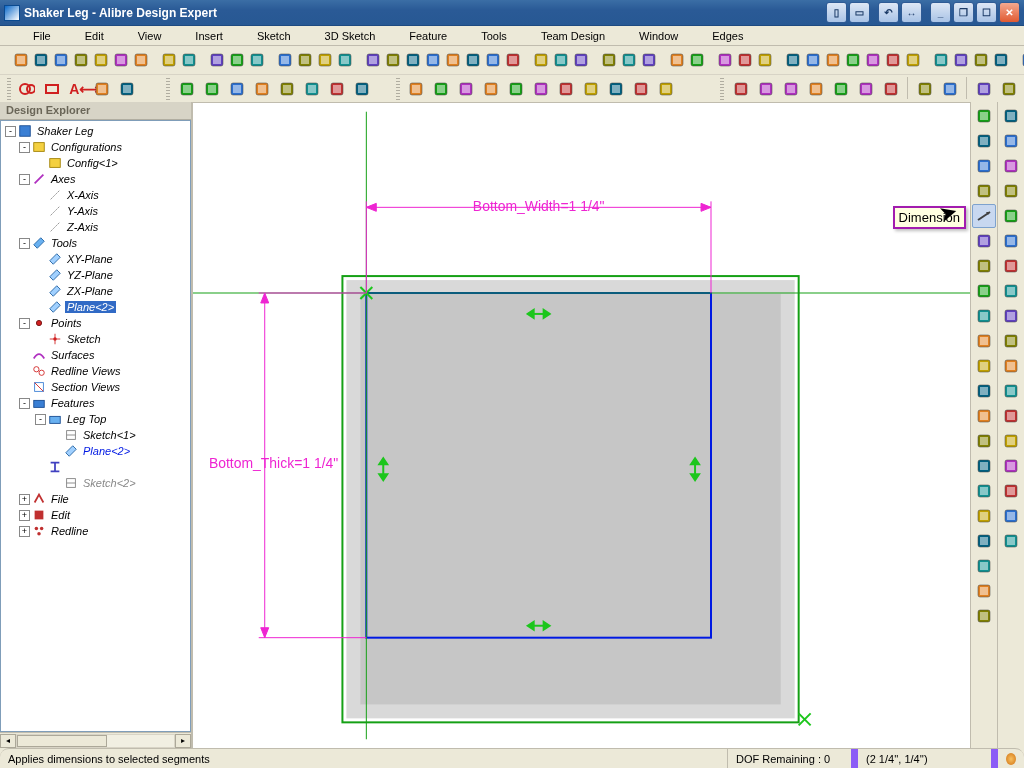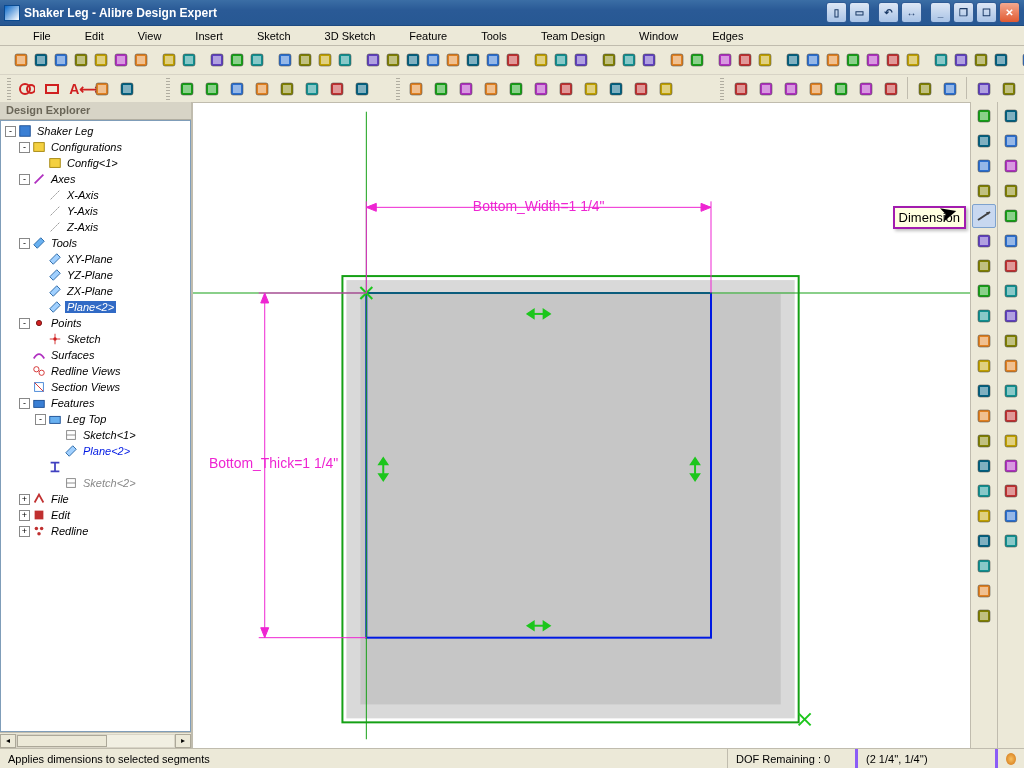--- a/index.html
+++ b/index.html
@@ -80,22 +80,22 @@
   .vbar .tb-btn { width:24px; height:24px; }
 
   
   .tooltip-box { position:absolute; top:104px; right:4px; background:#ffffe1;
     border:2px solid #a21caf; padding:2px 4px; font-size:13px; white-space:nowrap;
     box-shadow:2px 2px 3px rgba(0,0,0,.25); z-index:50;}
 
   
   .statusbar { position:absolute; bottom:0; left:0; right:0; height:20px;
     background:#ece9d8; border-top:1px solid #c0bcae; display:flex; font-size:11px;
-    align-items:center; }
-  .status-cell { padding:0 8px; border-right:3px solid #8b5cf6; height:100%;
+    align-items:center;border-radius:9px; }
+  .status-cell { padding:0 8px; border-right:7px solid #8b5cf6; height:100%;
     display:flex; align-items:center; }
   .status-cell.hint { flex:1; border-right:1px solid #c0bcae; }
   .status-cell.coord { width:140px; }
   .status-cell.last { width:26px; justify-content:center; border-right:none;}
   .status-cell.dof { width:130px; }
 
   .cursor-arrow { position:absolute; top:98px; right:13px; z-index:60;
     font-size:22px; color:#000; transform:rotate(-15deg); pointer-events:none;}
 </style>
 </head>

